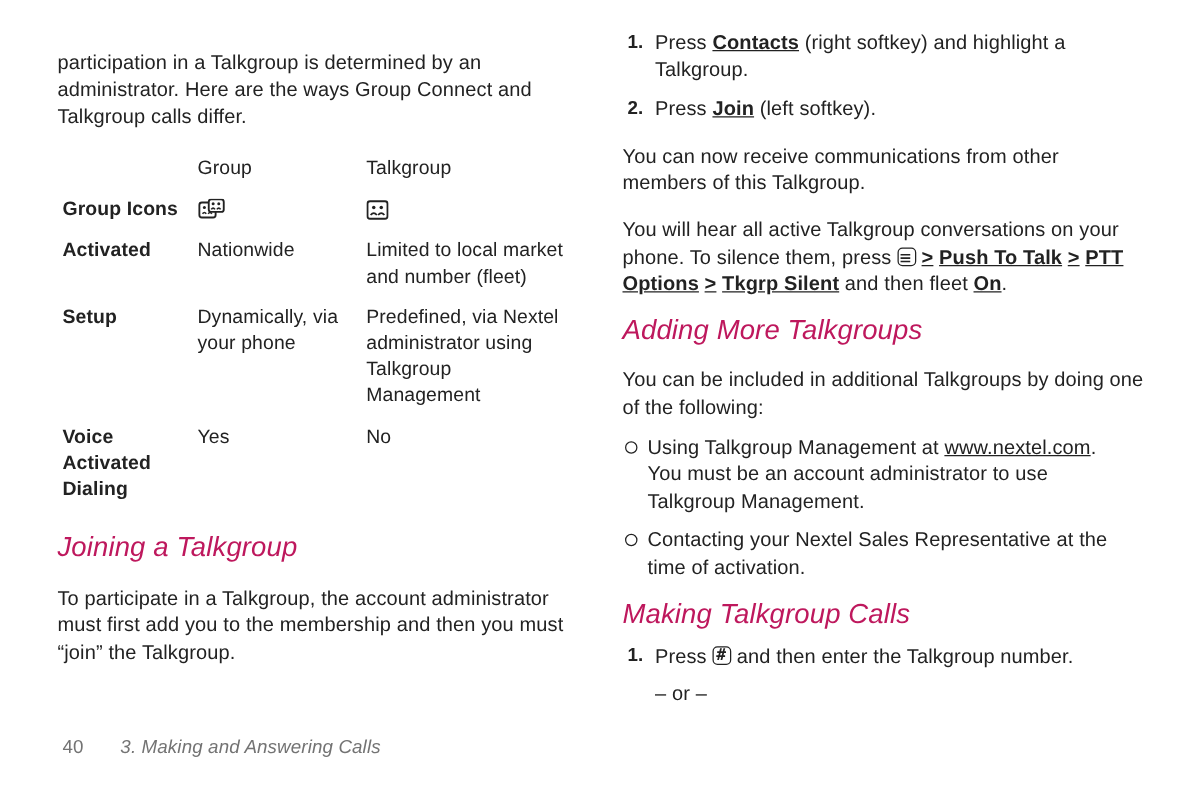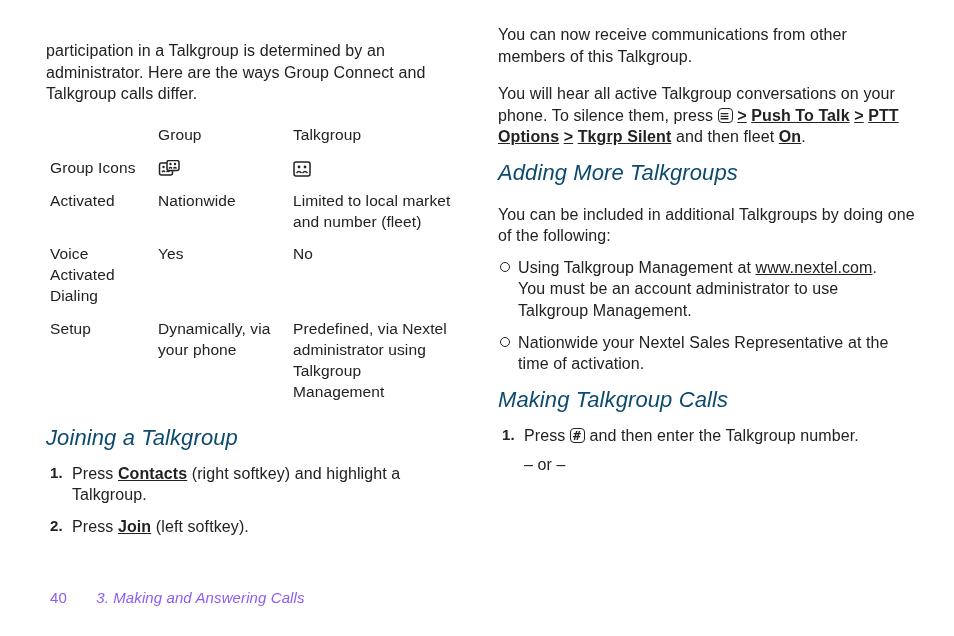--- a/index.html
+++ b/index.html
@@ -30,33 +30,33 @@
     border-collapse: collapse;
     width: 100%;
     margin: 14px 0 14px 0;
     font-size: 15.5px;
   }
   table.comp td {
     vertical-align: top;
     padding: 6px 8px 6px 0;
   }
   table.comp td.label {
-    font-weight: 400;
+    font-weight: 700;
     width: 112px;
     padding-left: 4px;
   }
   table.comp td.col {
     width: 135px;
   }
   h2.section {
     font-style: italic;
     font-weight: 300;
     font-size: 22px;
     margin: 10px 0 10px 0;
-    color: #0c4a6e;
+    color: #be185d;
   }
   ol.steps {
     list-style: none;
     padding: 0 0 0 26px;
     margin: 0 0 10px 0;
   }
   ol.steps li {
     position: relative;
     margin: 0 0 10px 0;
   }
@@ -110,21 +110,21 @@
     top: -2px; left: 2px;
     font-size: 13px;
     font-weight: bold;
   }
   .group-icon-svg { vertical-align: middle; }
   .footer {
     margin-top: 18px;
     padding-left: 4px;
     font-size: 15px;
     font-style: italic;
-    color: #8b5cf6;
+    color: #737373;
   }
   .footer .pgnum {
     font-style: normal;
     font-weight: 300;
     display: inline-block;
     width: 42px;
   }
   .avoid-break { break-inside: avoid; }
 </style>
 </head>
@@ -167,34 +167,35 @@
             <path d="M9.5 12 q2.5 -3 5 0" fill="none" stroke="#222" stroke-width="1.4"></path>
           </svg>
         </td>
       </tr>
       <tr>
         <td class="label">Activated</td>
         <td class="col">Nationwide</td>
         <td>Limited to local market and number (fleet)</td>
       </tr>
       <tr>
+        <td class="label">Setup</td>
+        <td class="col">Dynamically, via your phone</td>
+        <td>Predefined, via Nextel administrator using Talkgroup Management</td>
+      </tr>
+      <tr>
         <td class="label">Voice Activated Dialing</td>
         <td class="col">Yes</td>
         <td>No</td>
       </tr>
-      <tr>
-        <td class="label">Setup</td>
-        <td class="col">Dynamically, via your phone</td>
-        <td>Predefined, via Nextel administrator using Talkgroup Management</td>
-      </tr>
     </tbody>
       </table>
 
     <div class="avoid-break">
       <h2 class="section">Joining a Talkgroup</h2>
+      <p class="para">To participate in a Talkgroup, the account administrator must first add you to the membership and then you must “join” the Talkgroup.</p>
     </div>
 
     <ol class="steps avoid-break">
       <li>
         <span class="num">1.</span>
         <span>Press </span><span class="b">Contacts</span><span> (right softkey) and highlight a Talkgroup.</span>
       </li>
       <li>
         <span class="num">2.</span>
         <span>Press </span><span class="b">Join</span><span> (left softkey).</span>
@@ -212,21 +213,21 @@
       <span class="b">&gt;</span>
       <span class="b">Tkgrp Silent</span><span> and then fleet </span><span class="b">On</span><span>.</span>
     </p>
 
     <h2 class="section">Adding More Talkgroups</h2>
     <p class="para">You can be included in additional Talkgroups by doing one of the following:</p>
     <ul class="bullets">
       <li>
         <span>Using Talkgroup Management at </span><span class="u">www.nextel.com</span><span>. You must be an account administrator to use Talkgroup Management.</span>
       </li>
-      <li>Nationwide your Nextel Sales Representative at the time of activation.</li>
+      <li>Contacting your Nextel Sales Representative at the time of activation.</li>
     </ul>
 
     <h2 class="section">Making Talkgroup Calls</h2>
     <ol class="steps avoid-break">
       <li>
         <span class="num">1.</span>
         <span>Press </span><span class="iconbox hash"></span><span> and then enter the Talkgroup number.</span>
         <div style="margin-top:8px">– or –</div>
       </li>
     </ol>

